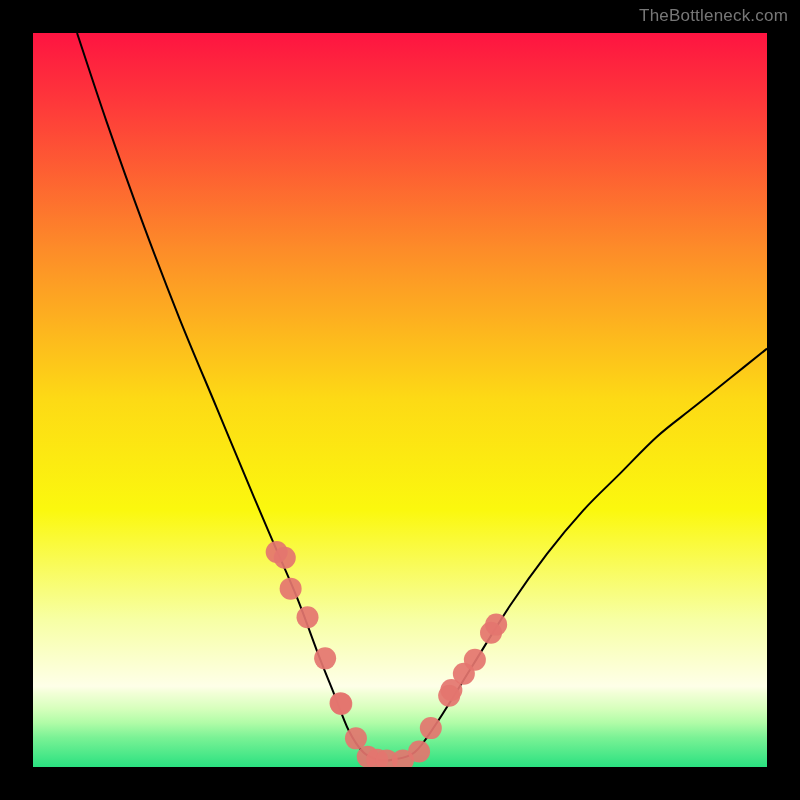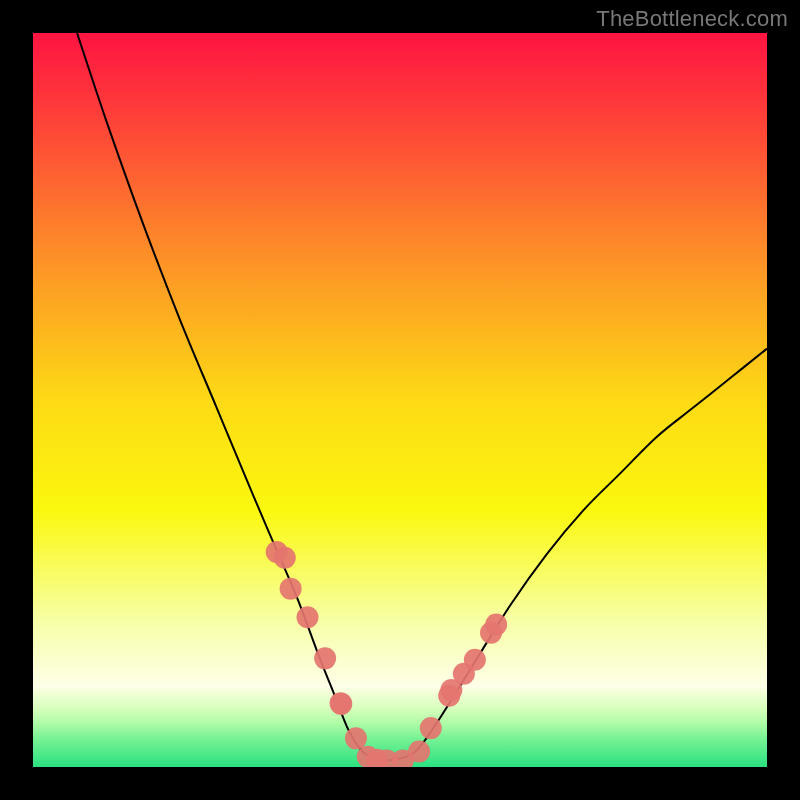--- a/index.html
+++ b/index.html
@@ -29,21 +29,21 @@
   }
   .grad {
     position: absolute;
     inset: 0;
   }
   .watermark {
     position: absolute;
     top: 6px;
     right: 12px;
     color: #777;
-    font-size: 22px;
+    font-size: 17px;
     font-weight: 400;
     letter-spacing: 0.2px;
   }
   svg {
     position: absolute;
     inset: 0;
   }
 </style>
 </head>
 <body>

